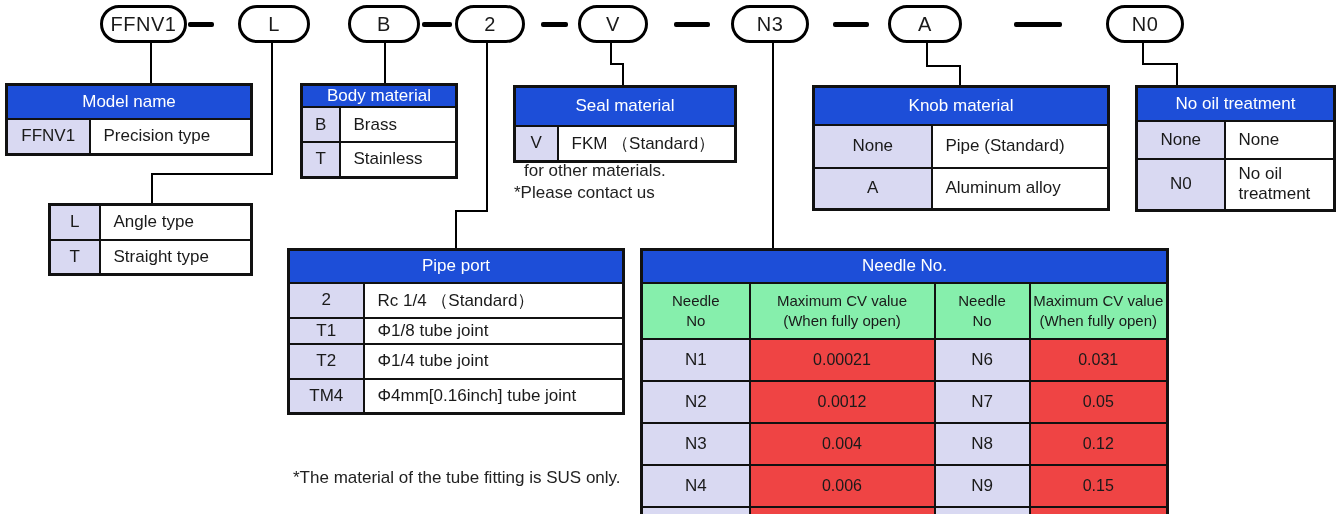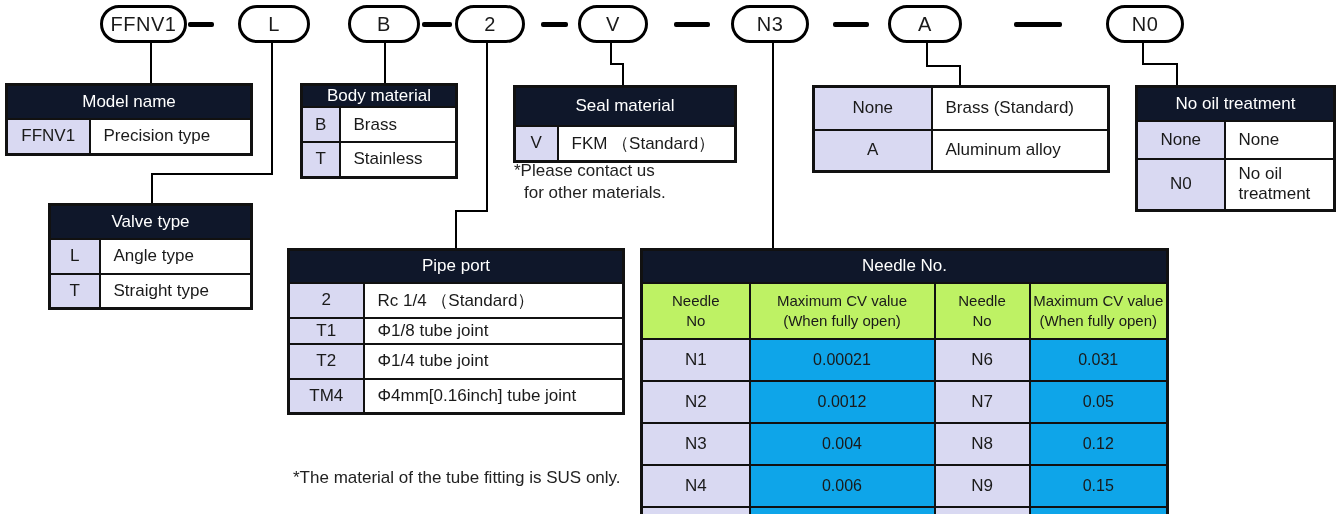--- a/index.html
+++ b/index.html
@@ -13,25 +13,25 @@
     display:flex;align-items:center;justify-content:center;background:#fff;
     font-size:20px;letter-spacing:.5px;box-sizing:border-box;
   }
   .dash{position:absolute;top:22px;height:5px;background:#000;border-radius:2px;}
   
   .line{position:absolute;background:#000;}
   
   table.tbl{position:absolute;border-collapse:collapse;background:#fff;table-layout:fixed;}
   table.tbl th,table.tbl td{border:2px solid #111;box-sizing:border-box;overflow:hidden;}
   table.tbl{border:3px solid #111;}
-  th.hdr{background:#0f172a;color:#ffffff;font-weight:400;font-size:17px;text-align:center;padding:0 4px;}
+  th.hdr{background:#1d4ed8;color:#ffffff;font-weight:400;font-size:17px;text-align:center;padding:0 4px;}
   td.key{background:#d9d9f2;text-align:center;font-size:17px;padding:2px 2px;}
   td.val{background:#fff;text-align:left;font-size:17px;padding:2px 2px 2px 13px;}
-  td.cen{background:#0ea5e9;text-align:center;font-size:16px;padding:11px;}
-  th.sub{background:#bef264;color:#1a1a1a;font-weight:400;font-size:15px;text-align:center;line-height:1.3;padding:2px;}
+  td.cen{background:#ef4444;text-align:center;font-size:16px;padding:11px;}
+  th.sub{background:#86efac;color:#1a1a1a;font-weight:400;font-size:15px;text-align:center;line-height:1.3;padding:2px;}
   .pre{white-space:pre-line;margin-left:21px;}
   
   .note{position:absolute;font-size:17px;color:#222;line-height:22px;}
 </style>
 </head>
 <body>
 
 <div id="canvas">
 
   <div class="pill" style="left:100px;width:87px">
@@ -106,23 +106,20 @@
     </tr>
   </tbody>
     </table>
 
   <table class="tbl" style="left:48px;top:203px;width:205px">
     <colgroup>
         <col style="width:50px">
         <col>
       </colgroup>
     <tbody>
-        <tr style="height:34px">
-          <th class="hdr" colspan="2">Valve type</th>
-        </tr>
     <tr style="height:35px">
       <td class="key">L</td>
       <td class="val">Angle type</td>
     </tr>
     <tr style="height:35px">
       <td class="key">T</td>
       <td class="val">Straight type</td>
     </tr>
   </tbody>
     </table>
@@ -156,33 +153,36 @@
         <tr style="height:39px">
           <th class="hdr" colspan="2">Seal material</th>
         </tr>
     <tr style="height:36px">
       <td class="key">V</td>
       <td class="val">FKM （Standard）</td>
     </tr>
   </tbody>
     </table>
   <div class="note" style="left:514px;top:160px">
+    <span style="display:block;padding-left:10px">for other materials.</span>
     <span style="display:block">*Please contact us</span>
-    <span style="display:block;padding-left:10px">for other materials.</span>
   </div>
 
   <table class="tbl" style="left:812px;top:85px;width:298px">
     <colgroup>
         <col style="width:118px">
         <col>
       </colgroup>
     <tbody>
+        <tr style="height:38px">
+          <th class="hdr" colspan="2">Knob material</th>
+        </tr>
     <tr style="height:43px">
       <td class="key">None</td>
-      <td class="val">Brass (Standard)</td>
+      <td class="val">Pipe (Standard)</td>
     </tr>
     <tr style="height:42px">
       <td class="key">A</td>
       <td class="val">Aluminum alloy</td>
     </tr>
   </tbody>
     </table>
 
   <table class="tbl" style="left:1135px;top:85px;width:201px">
     <colgroup>

